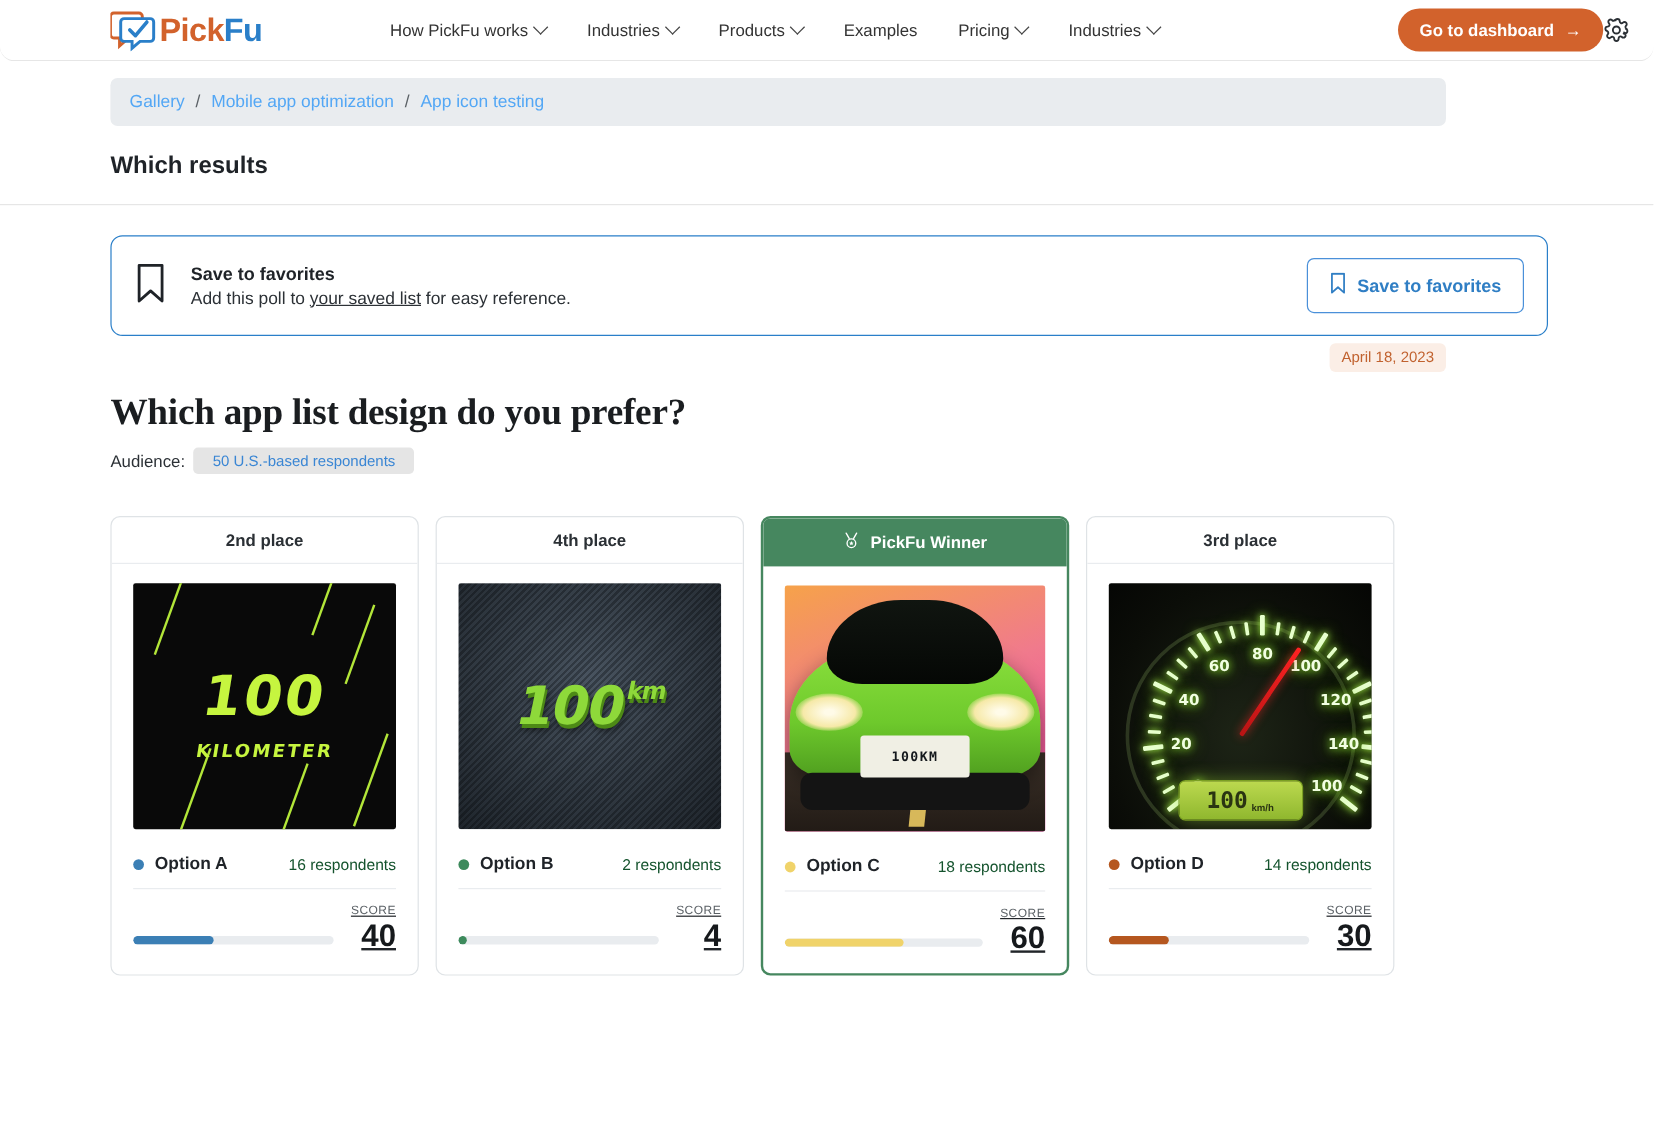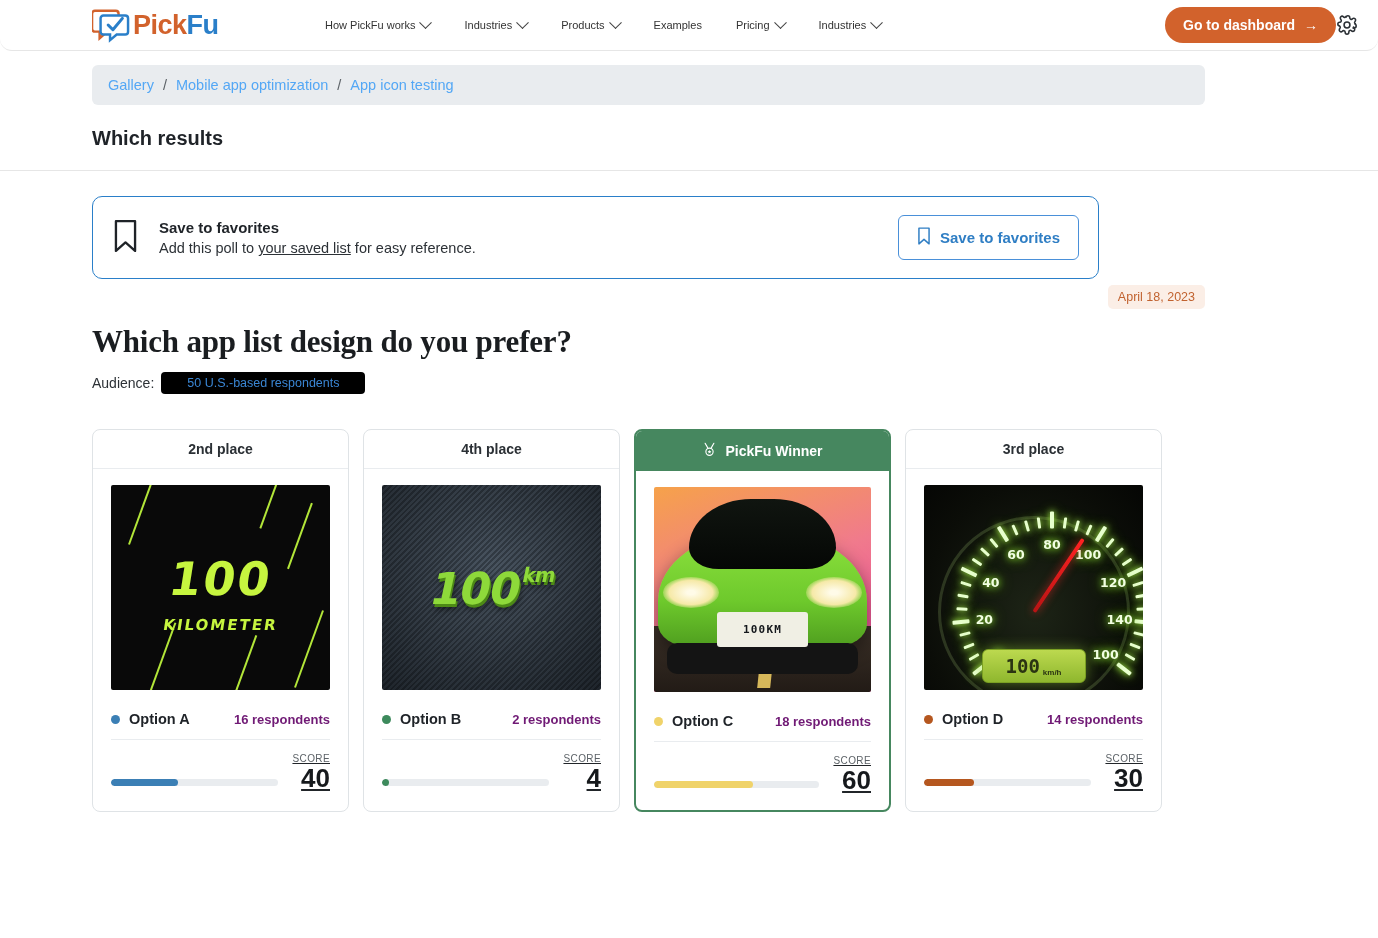--- a/index.html
+++ b/index.html
@@ -24,21 +24,21 @@
   }
   .logo { display:flex; align-items:center; width:160px; }
   .logo-mark { width:38px; height:36px; position:relative; flex:0 0 auto; margin-right:3px; }
   .logo-text { font-size:27px; font-weight:bold; letter-spacing:-.5px; line-height:1; }
   .logo-text .pick { color:#d2622c; }
   .logo-text .fu { color:#2a7fc9; }
 
   .nav-links { display:flex; align-items:center; gap:0; margin-left:56px; }
   .nav-item {
     display:flex; align-items:center; gap:6px;
-    font-size:11px; color:#333; cursor:pointer;
+    font-size:14px; color:#333; cursor:pointer;
     padding:6px 17px; white-space:nowrap;
   }
   .chev { display:inline-block; width:9px; height:9px;
     border-right:1.6px solid #444; border-bottom:1.6px solid #444;
     transform:rotate(45deg) translate(-2px,-2px); }
 
   .nav-right { margin-left:auto; display:flex; align-items:center; }
   .dash-btn {
     background:#d2622c; color:#fff; border:none; border-radius:20px;
     font-size:14px; font-weight:bold; padding:10px 18px;
@@ -59,21 +59,21 @@
 
   .page-title {
     padding:22px 0 0 92px;
     font-size:20px; font-weight:bold; color:#1f2328;
   }
   .divider { margin-top:20px; border-top:1px solid #e6e6e6; }
 
   
   .fav-wrap { padding:25px 0 0 92px; }
   .fav-banner {
-    width:1007px; border:1px solid #2a7fc9; border-radius:10px;
+    width:1198px; border:1px solid #2a7fc9; border-radius:10px;
     display:flex; align-items:center; padding:18px 19px;
   }
   .bookmark-ico { flex:0 0 auto; margin-right:20px; }
   .fav-title { font-size:15px; font-weight:bold; color:#1f2328; }
   .fav-sub { font-size:14.5px; color:#2c3136; margin-top:4px; }
   .fav-sub u { cursor:pointer; }
   .fav-btn {
     margin-left:auto;
     border:1.5px solid #4a90d9; border-radius:6px; background:#fff;
     color:#2f7ec4; font-size:15px; font-weight:bold;
@@ -86,21 +86,21 @@
   .poll-q {
     font-family:"Liberation Serif", serif;
     font-size:31px; font-weight:bold; color:#1a1d20; letter-spacing:-.2px;
   }
   .date-badge {
     position:absolute; right:0; top:6px;
     background:#fbeee6; color:#c1622f; font-size:12.5px;
     border-radius:5px; padding:5px 10px;
   }
   .audience { margin-top:12px; display:flex; align-items:center; gap:7px; font-size:14px; color:#2c3136; }
-  .aud-badge { background:#000000; color:#3a86d4; font-size:12.5px; border-radius:4px; padding:4px 26px; }
+  .aud-badge { background:#e5e5e5; color:#3a86d4; font-size:12.5px; border-radius:4px; padding:4px 16px; }
 
   
   .cards { display:flex; gap:14px; padding:35px 0 0 92px; }
   .card {
     width:257px; background:#fff;
     border:1px solid #dfe3e6; border-radius:8px;
     overflow:hidden; display:flex; flex-direction:column;
   }
   .card.winner { border:2px solid #46875f; }
   .card-head {
@@ -113,21 +113,21 @@
   }
   .img-area { padding:16px 18px 14px; }
   .thumb {
     width:100%; height:205px; border-radius:2px;
     overflow:hidden; position:relative; background:#000;
   }
   .card-body { padding:0 18px 16px; }
   .opt-row { display:flex; align-items:center; padding:7px 0 12px; }
   .dot { width:9px; height:9px; border-radius:50%; margin-right:9px; flex:0 0 auto; }
   .opt-name { font-size:14.5px; font-weight:bold; color:#1f2328; }
-  .resp { margin-left:auto; font-size:13px; font-weight:bold; color:#701a75; }
+  .resp { margin-left:auto; font-size:13px; font-weight:normal; color:#14532d; }
   .score-row { border-top:1px solid #e9ecef; padding-top:13px; display:flex; align-items:flex-end; }
   .bar-holder { flex:1 1 auto; margin-right:14px; padding-bottom:6px; }
   .bar-bg { height:7px; border-radius:4px; background:#e9ecef; overflow:hidden; }
   .bar-fill { height:100%; border-radius:4px; }
   .score-block { text-align:right; flex:0 0 auto;text-decoration:underline; }
   .score-label { font-size:10px; letter-spacing:.4px; color:#5b6166; }
   .score-val { font-size:26px; font-weight:bold; color:#16191c; line-height:1.05; margin-top:1px; }
 
   
   .tA { background:#090909; }

